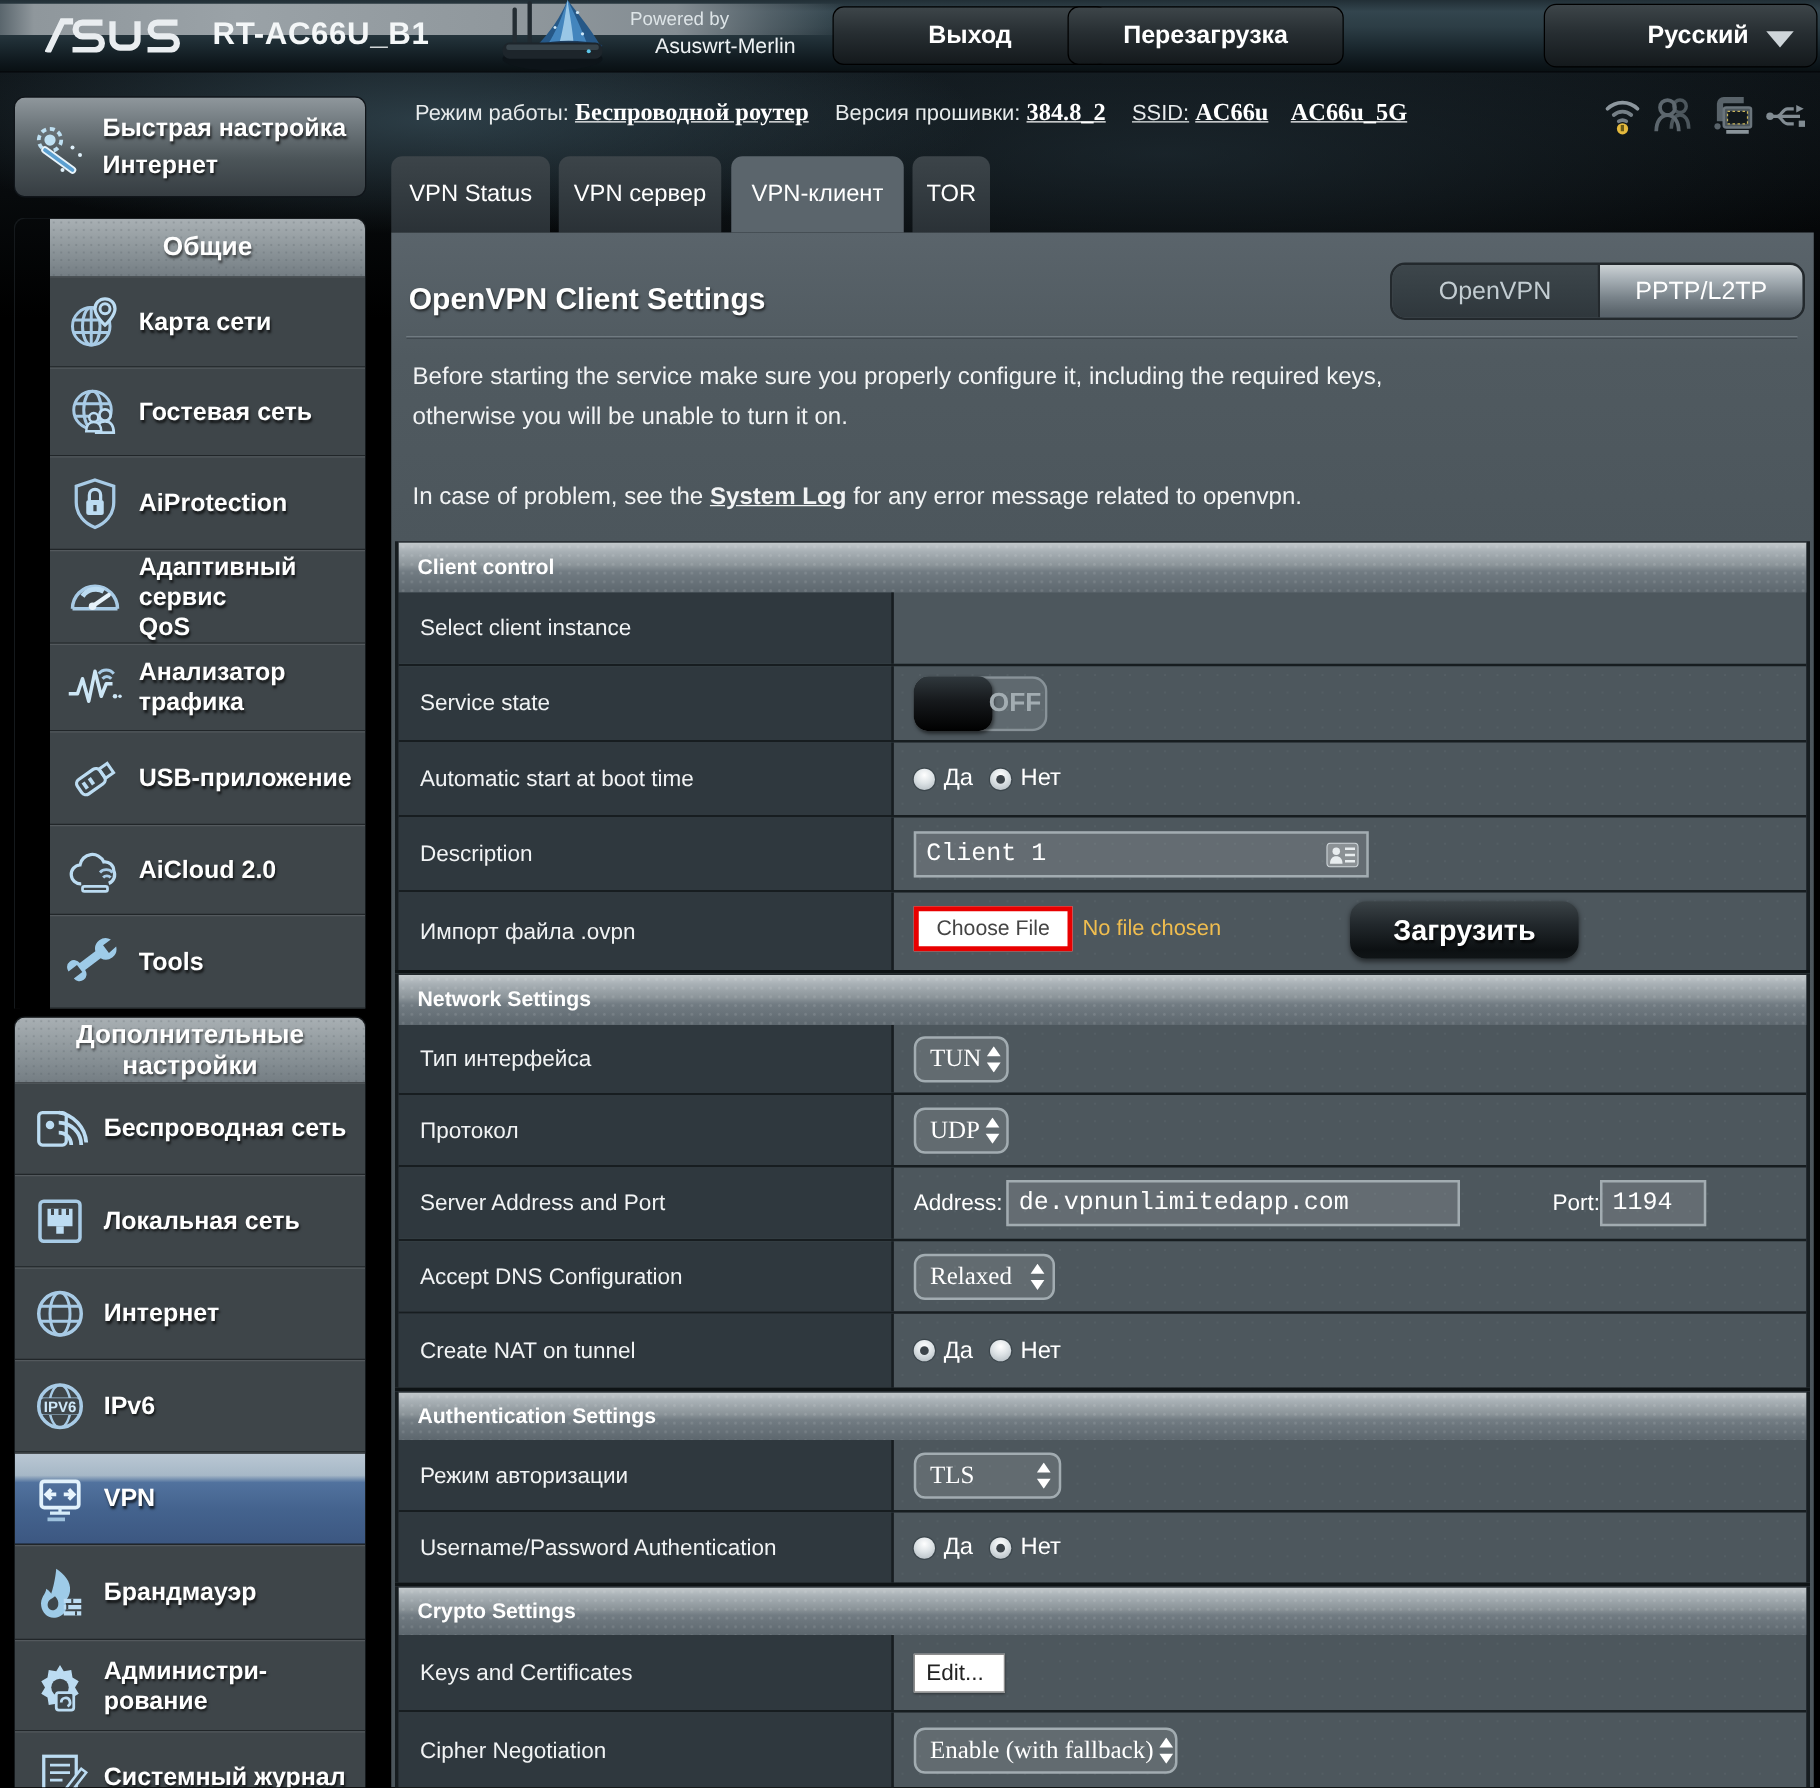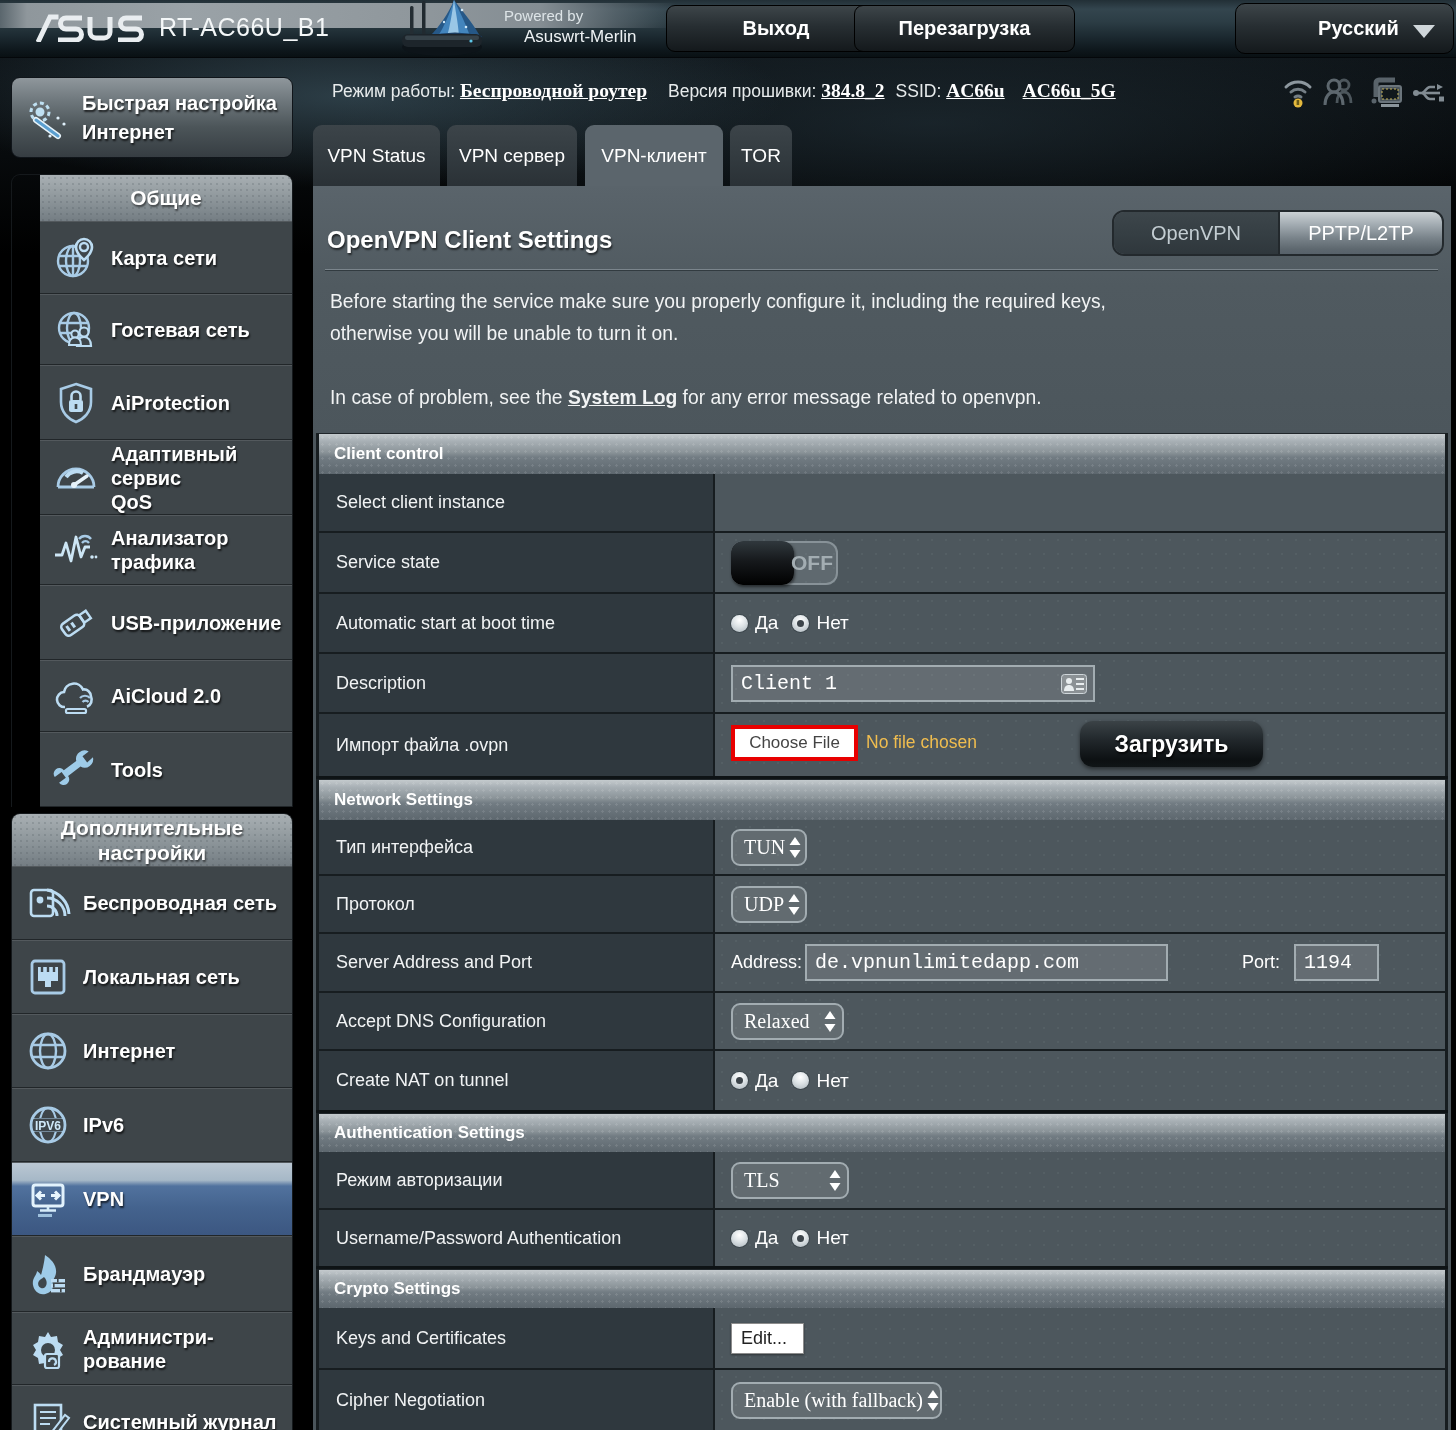--- a/index.html
+++ b/index.html
@@ -8,21 +8,21 @@
   .dots{background-image:radial-gradient(circle, rgba(220,235,240,0.10) 1px, transparent 1.2px),
                          radial-gradient(circle, rgba(220,235,240,0.07) 1px, transparent 1.2px);
         background-size:15px 15px,15px 15px;background-position:2px 3px,9px 10px;}
   
   #banner{position:absolute;left:0;top:0;width:1456px;height:57px;
      background:linear-gradient(180deg,#222f36 0%,#33454e 16%,#2c3d45 38%,#1d2b32 62%,#0e171c 88%,#091013 100%);
      border-bottom:1px solid #04070a;}
   #band{position:absolute;left:0;top:3px;width:676px;height:25px;
      background:linear-gradient(90deg,#5a666d 0%,#8f979c 4%,#9aa2a7 28%,#8f979c 62%,#848d93 80%,rgba(110,121,128,0.55) 91%,rgba(70,85,94,0) 100%);}
   #asuslogo{position:absolute;left:36px;top:14px;}
-  #model{position:absolute;left:159px;top:13px;font-size:25px;font-weight:normal;color:#f4f7f8;letter-spacing:0.5px;}
+  #model{position:absolute;left:170px;top:13px;font-size:25px;font-weight:bold;color:#f4f7f8;letter-spacing:0.5px;}
   #powered{position:absolute;left:504px;top:5px;color:#dde4e7;font-size:15px;line-height:21px;}
   #powered b{font-size:17px;font-weight:normal;color:#eef2f4;margin-left:20px;}
   .topbtn{position:absolute;top:5px;height:47px;border-radius:9px;color:#fff;font-weight:bold;font-size:20px;
      background:linear-gradient(180deg,#3d4549 0%,#272e32 45%,#14191c 100%);
      border:1px solid #000;box-sizing:border-box;display:flex;align-items:center;justify-content:center;}
   #btn-exit{left:666px;width:220px;}
   #btn-reboot{left:854px;width:221px;}
   #btn-lang{left:1235px;top:3px;width:219px;height:51px;border-radius:10px;padding-left:28px;}
   #btn-lang .tri{position:absolute;right:18px;top:21px;width:0;height:0;border-left:11px solid transparent;
      border-right:11px solid transparent;border-top:13px solid #cfd6da;}
@@ -141,21 +141,21 @@
       <rect x="10" y="34" width="80" height="13" rx="6" fill="#1d252b"></rect>
       <rect x="13" y="35.5" width="74" height="4.5" rx="2" fill="#37434a"></rect>
       <circle cx="79" cy="41" r="1.6" fill="#5dc6e8"></circle>
     </svg>
     <div id="powered">Powered by<br><b>Asuswrt-Merlin</b></div>
     <div class="topbtn" id="btn-exit">Выход</div>
     <div class="topbtn" id="btn-reboot">Перезагрузка</div>
     <div class="topbtn" id="btn-lang">Русский<span class="tri"></span></div>
   </div>
 
-  <div id="infobar">Режим работы: <span class="lnk">Беспроводной роутер</span><span style="margin-left:21px;">Версия прошивки:</span> <span class="lnk">384.8_2</span><span style="margin-left:11px;">SSID:</span> <span class="lnk">AC66u</span> <span class="lnk" style="margin-left:13px;">AC66u_5G</span></div>
+  <div id="infobar">Режим работы: <span class="lnk">Беспроводной роутер</span><span style="margin-left:21px;">Версия прошивки:</span> <span class="lnk">384.8_2</span><span style="margin-left:21px;text-decoration:underline;">SSID:</span> <span class="lnk">AC66u</span> <span class="lnk" style="margin-left:13px;">AC66u_5G</span></div>
 
   <div id="topicons">
     <svg width="30" height="32" viewBox="0 0 30 32">
       <g fill="none" stroke="#8d979e" stroke-width="3" stroke-linecap="round">
         <path d="M3 10 a17 17 0 0 1 24 0"></path>
           <path d="M8 15 a10.5 10.5 0 0 1 14 0" stroke="#757f86"></path>
         <path d="M12 20 a5.5 5.5 0 0 1 6 0" stroke="#757f86"></path>
       </g>
       <circle cx="15" cy="26" r="4.5" fill="#e4b93d"></circle>
         <rect x="13.6" y="23" width="2.6" height="5" fill="#6a5a18"></rect>
@@ -477,21 +477,21 @@
               </svg>
             </span></span>
     </div>
       </div>
     <div class="trow" style="height:59px;">
         <div class="tlbl">Server Address and Port</div>
         <div class="tval">
       <span style="font-size:18px;">Address:</span>
       <div class="inputbox dots" style="width:363px;margin-left:3px;">de.vpnunlimitedapp.com</div>
       <span style="font-size:18px;margin-left:74px;">Port:</span>
-      <div class="inputbox dots" style="width:85px;margin-left:14px;">1194</div>
+      <div class="inputbox dots" style="width:85px;margin-left:0;">1194</div>
     </div>
       </div>
     <div class="trow" style="height:58px;">
         <div class="tlbl">Accept DNS Configuration</div>
         <div class="tval">
       <span class="sel" style="width:113px;">Relaxed<span class="arr">
               <svg width="12" height="21" viewBox="0 0 12 21">
                 <path d="M6 0 L11.5 8 H0.5 Z" fill="#fff"></path>
                 <path d="M6 21 L0.5 13 H11.5 Z" fill="#fff"></path>
               </svg>

